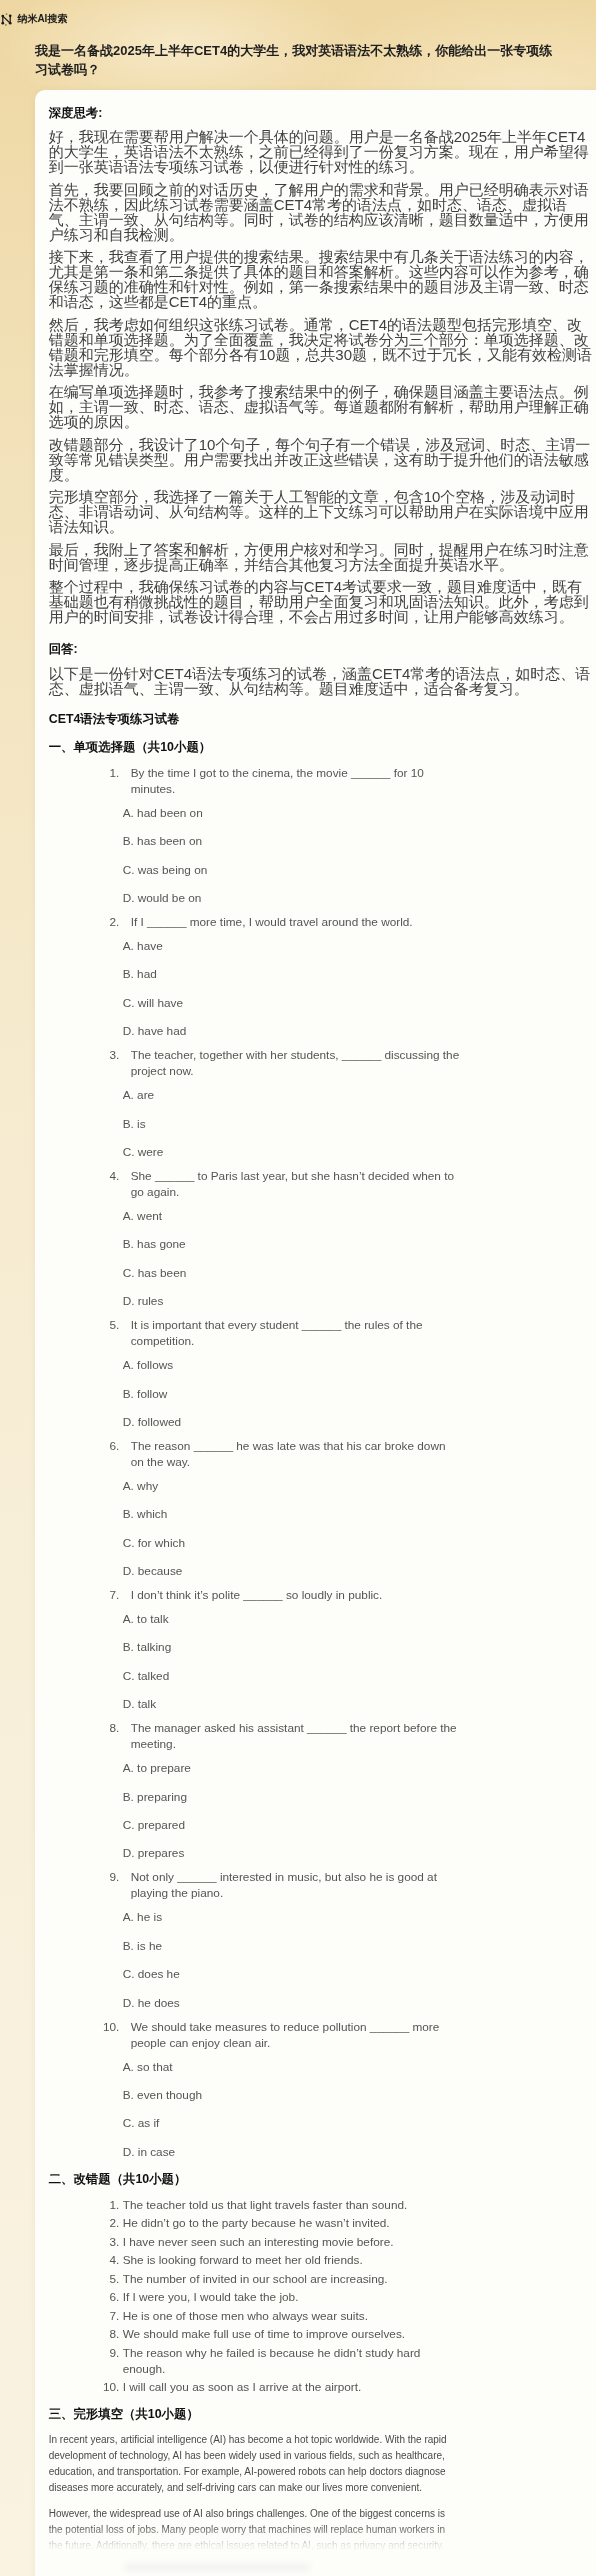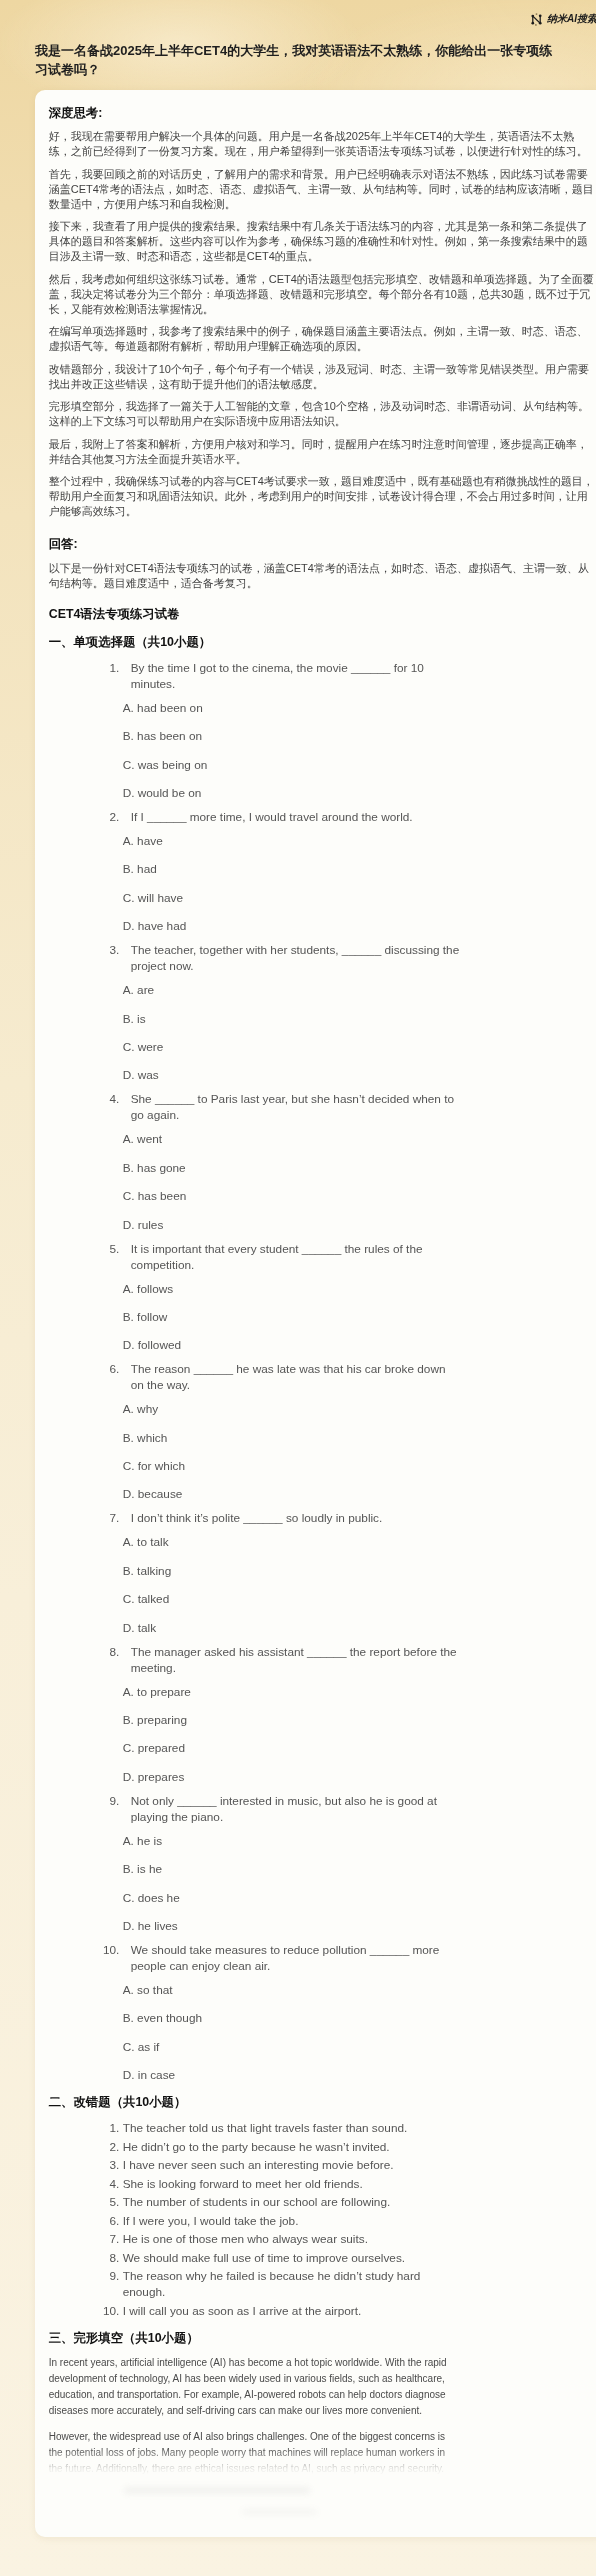--- a/index.html
+++ b/index.html
@@ -4,36 +4,36 @@
 <style>
   html,body{margin:0;padding:0;}
   body{
     width:597px;height:2576px;overflow:hidden;
     font-family:"Liberation Sans","DejaVu Sans",sans-serif;
     background-image:
       radial-gradient(ellipse 261px 106px at 30% 44px, rgba(255,249,232,.50), rgba(255,249,232,0) 70%),
       radial-gradient(ellipse 323px 143px at 88% 93px, rgba(255,246,224,.38), rgba(255,246,224,0) 70%),
       linear-gradient(180deg,#eed7a2 0%,#f0dcae 8%,#f3e3bd 20%,#f6ebcf 42%,#f8efd9 62%,#faf3e2 100%);
   }
-  .header{padding-top:12.4px;display:flex;justify-content:flex-end;font-style:italic;}
+  .header{padding-top:12.4px;display:flex;justify-content:flex-start;}
   .logo{display:flex;align-items:center;gap:4.4px;font-size:10px;font-weight:700;color:#1c1c1c;}
   .logo svg{display:block;}
   .user-question{
     margin:16px 35px 0 35px;font-size:13px;line-height:18.6px;font-weight:700;color:#1f1f1f;
   }
   .card{
     box-sizing:border-box;
     margin:10px 35px 0 35px;width:574px;min-height:2411px;
     background:#fdfdfa;border-radius:10px;
     box-shadow:0 1.2px 6.2px rgba(176,146,88,.12);
     padding:15px 13.7px 22.4px 13.7px;
   }
   .h2{font-size:12.4px;font-weight:700;color:#111;margin:17.4px 0 7.5px 0;}
   .h2.first{margin-top:0;}
-  .think-p,.answer-intro{font-size:11px;line-height:15px;color:#3f3f3f;margin:0 0 7.5px 0;}
+  .think-p,.answer-intro{font-size:15px;line-height:15px;color:#3f3f3f;margin:0 0 7.5px 0;}
   .paper-title{font-size:12.4px;font-weight:700;color:#111;margin:15px 0 5px 0;}
   .section-h{font-size:12.4px;font-weight:700;color:#111;margin:11.2px 0 8.7px 0;}
   ol{margin:0;padding:0 0 0 74px;list-style:decimal;}
   li::marker{color:#555;}
   .mcq-item{font-size:11.8px;line-height:16px;color:#555;margin:0;}
   .q-text{max-width:329px;margin:8px;}
   .option{margin:12.4px 0 0 0;}
   .option.first{margin-top:0;}
   .corr-item{font-size:11.8px;line-height:16px;color:#555;margin:0 0 2.5px 0;max-width:329px;}
   .cloze-p{font-size:10px;line-height:16px;color:#4a4a4a;margin:0 0 10px 0;max-width:407px;}
@@ -105,21 +105,20 @@
         <div class="option first">A. have</div>
         <div class="option">B. had</div>
         <div class="option">C. will have</div>
         <div class="option">D. have had</div>
       </li>
       <li class="mcq-item">
         <div class="q-text">The teacher, together with her students, ______ discussing the project now.</div>
         <div class="option first">A. are</div>
         <div class="option">B. is</div>
         <div class="option">C. were</div>
-        <div class="option">D. was</div>
       </li>
       <li class="mcq-item">
         <div class="q-text">She ______ to Paris last year, but she hasn’t decided when to go again.</div>
         <div class="option first">A. went</div>
         <div class="option">B. has gone</div>
         <div class="option">C. has been</div>
         <div class="option">D. rules</div>
       </li>
       <li class="mcq-item">
         <div class="q-text">It is important that every student ______ the rules of the competition.</div>
@@ -146,38 +145,38 @@
         <div class="option first">A. to prepare</div>
         <div class="option">B. preparing</div>
         <div class="option">C. prepared</div>
         <div class="option">D. prepares</div>
       </li>
       <li class="mcq-item">
         <div class="q-text">Not only ______ interested in music, but also he is good at playing the piano.</div>
         <div class="option first">A. he is</div>
         <div class="option">B. is he</div>
         <div class="option">C. does he</div>
-        <div class="option">D. he lives</div>
+        <div class="option">D. he does</div>
       </li>
       <li class="mcq-item">
         <div class="q-text">We should take measures to reduce pollution ______ more people can enjoy clean air.</div>
         <div class="option first">A. so that</div>
         <div class="option">B. even though</div>
         <div class="option">C. as if</div>
         <div class="option">D. in case</div>
       </li>
     </ol>
 
   <div class="section-h">二、改错题（共10小题）</div>
   <ol id="correction-list">
       <li class="corr-item">The teacher told us that light travels faster than sound.</li>
       <li class="corr-item">He didn’t go to the party because he wasn’t invited.</li>
       <li class="corr-item">I have never seen such an interesting movie before.</li>
       <li class="corr-item">She is looking forward to meet her old friends.</li>
-      <li class="corr-item">The number of students in our school are following.</li>
+      <li class="corr-item">The number of invited in our school are increasing.</li>
       <li class="corr-item">If I were you, I would take the job.</li>
       <li class="corr-item">He is one of those men who always wear suits.</li>
       <li class="corr-item">We should make full use of time to improve ourselves.</li>
       <li class="corr-item">The reason why he failed is because he didn’t study hard enough.</li>
       <li class="corr-item">I will call you as soon as I arrive at the airport.</li>
     </ol>
 
   <div class="section-h">三、完形填空（共10小题）</div>
   <div id="cloze">
       <p class="cloze-p">In recent years, artificial intelligence (AI) has become a hot topic worldwide. With the rapid development of technology, AI has been widely used in various fields, such as healthcare, education, and transportation. For example, AI-powered robots can help doctors diagnose diseases more accurately, and self-driving cars can make our lives more convenient.</p>

